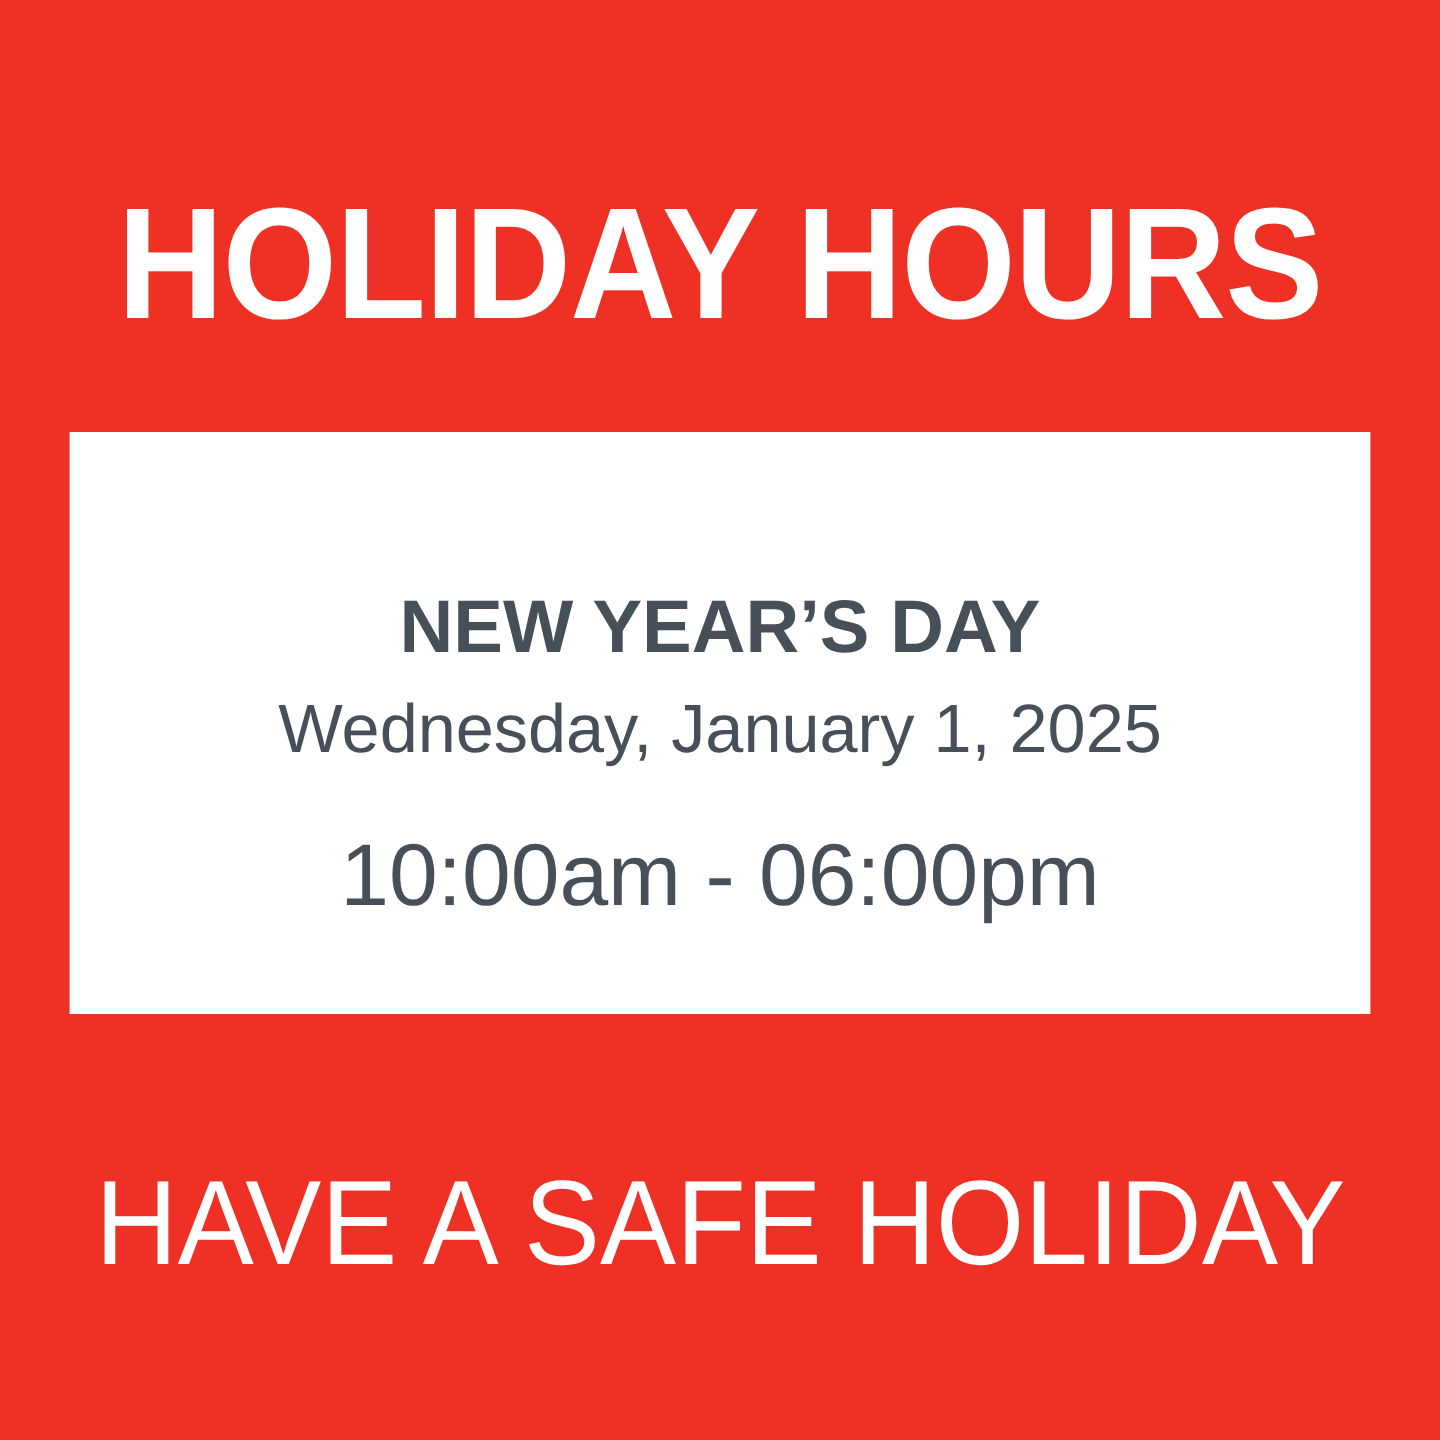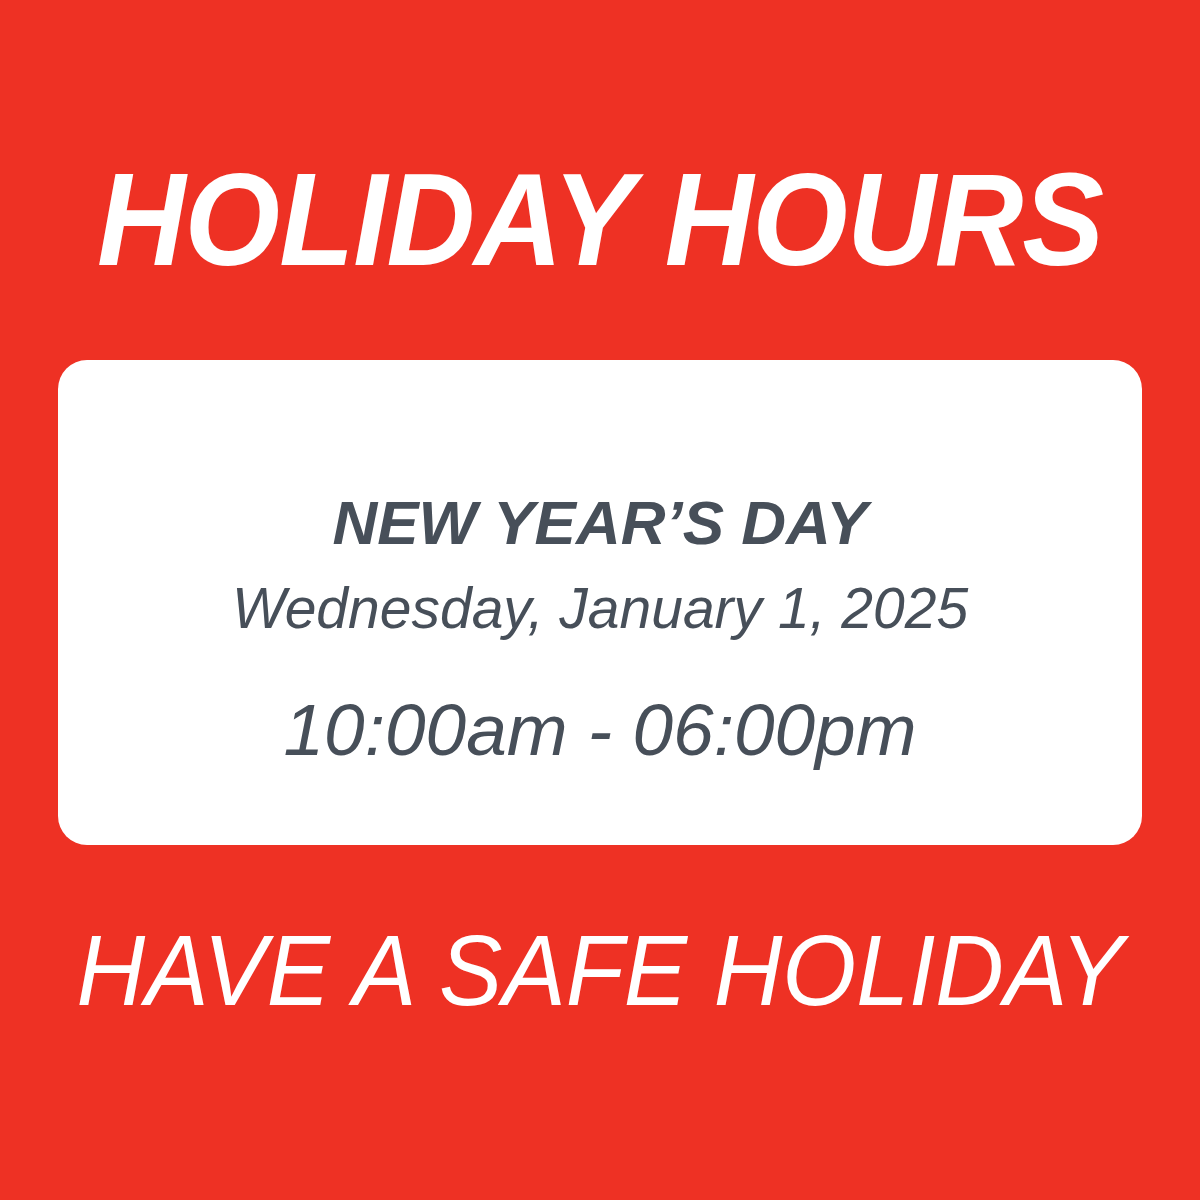--- a/index.html
+++ b/index.html
@@ -13,21 +13,20 @@
     font-family: "Liberation Sans", sans-serif;
     -webkit-font-smoothing: antialiased;
   }
 
   #poster {
     position: relative;
     width: 1200px;
     height: 1200px;
     background: #EE3124;
     box-sizing: border-box;
-    font-style: italic;
   }
 
   
   #headline {
     position: absolute;
     left: 0;
     top: 150px;
     width: 1200px;
     height: 140px;
     display: flex;
@@ -52,21 +51,20 @@
     left: 58px;
     top: 360px;
     width: 1084px;
     height: 485px;
     background: #FFFFFF;
     box-sizing: border-box;
     display: flex;
     flex-direction: column;
     align-items: center;
     justify-content: flex-start;
-    border-radius: 29px;
   }
 
   #holiday-name {
     color: #474F59;
     font-size: 62px;
     font-weight: bold;
     line-height: 1;
     letter-spacing: 0px;
     white-space: nowrap;
     margin-top: 132px;
@@ -89,21 +87,21 @@
     line-height: 1;
     letter-spacing: 0px;
     white-space: nowrap;
     margin-top: 56px;
   }
 
   
   #footer-message {
     position: absolute;
     left: 0;
-    top: 905px;
+    top: 954px;
     width: 1200px;
     height: 130px;
     display: flex;
     align-items: center;
     justify-content: center;
   }
   #footer-text {
     color: #FFFFFF;
     font-family: "Liberation Sans Narrow", "Liberation Sans", sans-serif;
     font-size: 100px;

